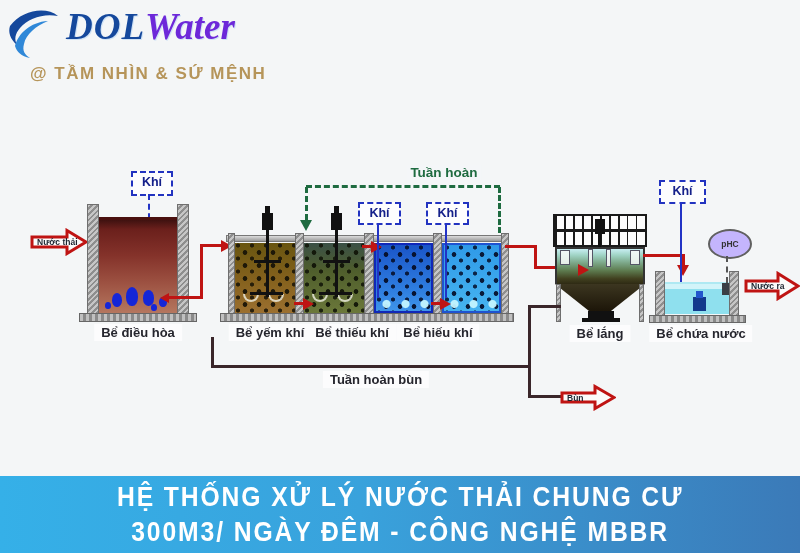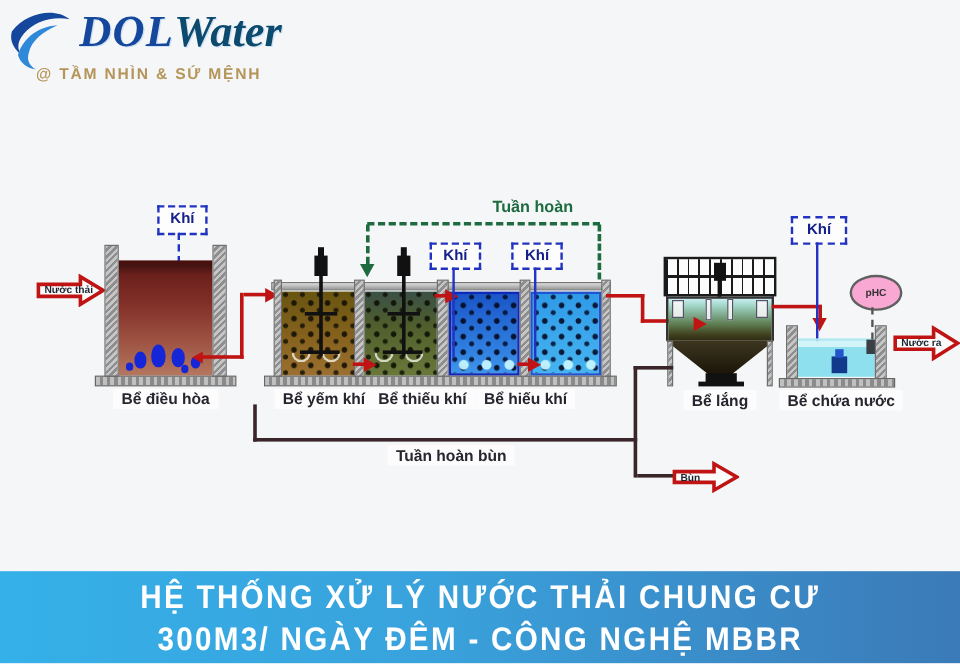--- a/index.html
+++ b/index.html
@@ -3,22 +3,22 @@
 <meta charset="utf-8">
 <style>
   html,body{margin:0;padding:0;}
   body{width:800px;height:553px;overflow:hidden;font-family:"Liberation Sans","DejaVu Sans",sans-serif;}
   .page{position:relative;width:800px;height:553px;background:#f4f6f7;overflow:hidden;}
   .abs{position:absolute;}
 
   
   .logo-brand{position:absolute;left:46px;top:8px;font-family:"Liberation Serif","DejaVu Serif",serif;font-style:italic;font-weight:bold;font-size:37px;line-height:1;white-space:nowrap;}
   .brand-dol{color:#15489c;letter-spacing:1px;text-shadow:1px 1px 0 #cfe2f5;margin-left:20px;}
-  .brand-water{color:#0c4a6e;text-shadow:1px 1px 0 #cfe2f5;}
-  .logo-tagline{position:absolute;left:30px;top:54px;font-size:13px;font-weight:bold;letter-spacing:1.5px;color:#b6955a;white-space:nowrap;}
+  .brand-water{color:#6d28d9;text-shadow:1px 1px 0 #cfe2f5;}
+  .logo-tagline{position:absolute;left:30px;top:64px;font-size:17px;font-weight:bold;letter-spacing:1.5px;color:#b6955a;white-space:nowrap;}
 
   
   .lbl{position:absolute;transform:translateX(-50%);font-size:13px;font-weight:bold;color:#26262e;background:rgba(252,252,253,.95);padding:1px 7px;white-space:nowrap;}
   .khi-box{position:absolute;background:#fdfdfe;border:2px dashed #2233c0;color:#15208a;font-weight:bold;font-size:12.5px;text-align:center;line-height:19px;}
   .air-line{position:absolute;width:0;border-left:2px solid #2233c5;}
   .air-line.dash{border-left-style:dashed;}
   .pipe-h{position:absolute;height:3px;background:#bf1413;}
   .pipe-v{position:absolute;width:3px;background:#bf1413;}
   .sl-h{position:absolute;height:3px;background:#3a262a;}
   .sl-v{position:absolute;width:3px;background:#3a262a;}
@@ -51,21 +51,21 @@
   .mix{position:absolute;background:#111;}
 
   
   .rail{position:absolute;background-color:#fcfcfc;border:2px solid #1a1a1a;box-sizing:border-box;background-image:repeating-linear-gradient(90deg,#1a1a1a 0 1.5px,transparent 1.5px 9px),linear-gradient(transparent 0 46%,#1a1a1a 46% 54%,transparent 54%);}
   .clar-body{position:absolute;background:linear-gradient(180deg,#c8eef2 0%,#9fd3c4 18%,#7ba687 40%,#5d7a4e 62%,#41401f 85%,#2e2a14 100%);border:2px solid #333;border-bottom:none;box-sizing:border-box;}
   .clar-cone{position:absolute;background:linear-gradient(180deg,#3c3620,#191206);clip-path:polygon(0 0,100% 0,58% 100%,42% 100%);}
   .whitebit{position:absolute;background:rgba(250,250,250,.85);border:1px solid #556;box-sizing:border-box;}
 
   
   .w6{position:absolute;background:linear-gradient(180deg,#d2f4f9 0 18%,#8fe0ee 18% 100%);border-top:2px solid #aee9f2;box-sizing:border-box;}
-  .cloud{position:absolute;background:#f9a8d4;border:2px solid #606060;border-radius:50%;display:flex;align-items:center;justify-content:center;font-size:8.5px;font-weight:bold;color:#333;}
+  .cloud{position:absolute;background:#c4b5fd;border:2px solid #606060;border-radius:50%;display:flex;align-items:center;justify-content:center;font-size:8.5px;font-weight:bold;color:#333;}
   .dashv{position:absolute;width:0;border-left:2px dashed #555;}
 
   
   .oarrow{position:absolute;}
   .oarrow svg{display:block;}
   .oarrow span{position:absolute;left:7px;top:50%;transform:translateY(-55%);font-size:8.5px;font-weight:bold;color:#1c2430;white-space:nowrap;}
 
   
   .banner{position:absolute;left:0;right:0;top:476px;height:77px;background:linear-gradient(90deg,#35b0e8 0%,#39a2dc 45%,#3b7ab8 100%);display:flex;flex-direction:column;align-items:center;justify-content:center;gap:4px;}
   .banner div{color:#fff;font-size:26px;font-weight:bold;letter-spacing:2px;white-space:nowrap;transform:scale(.95,1.05);}

